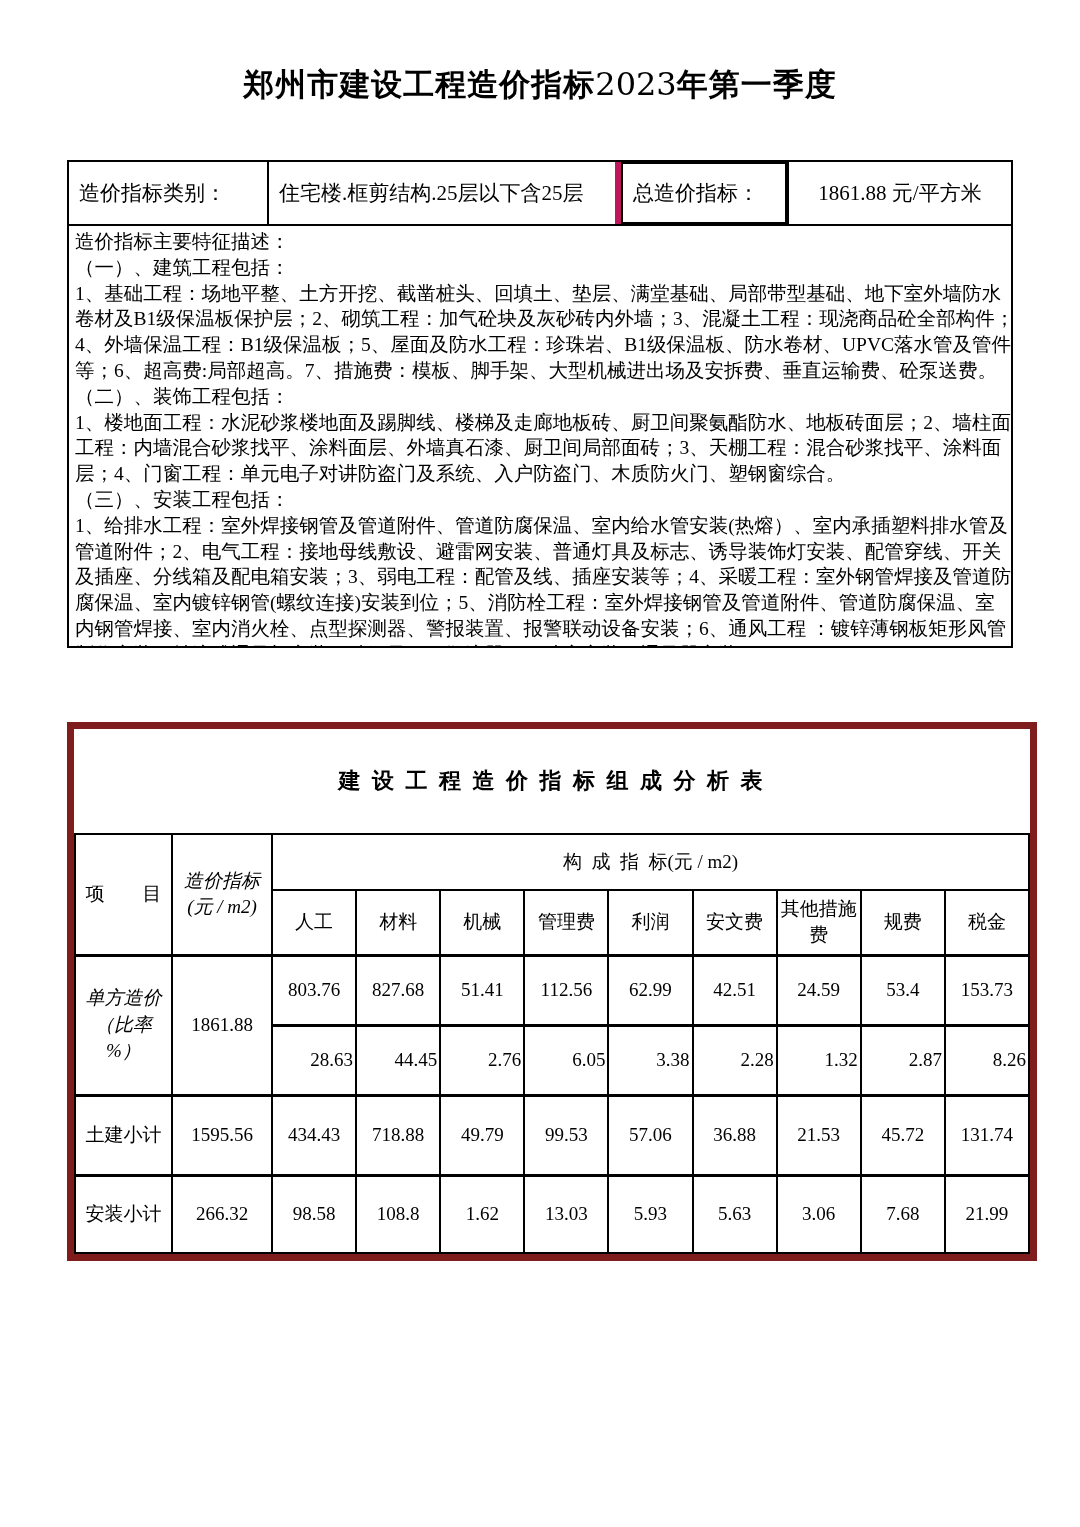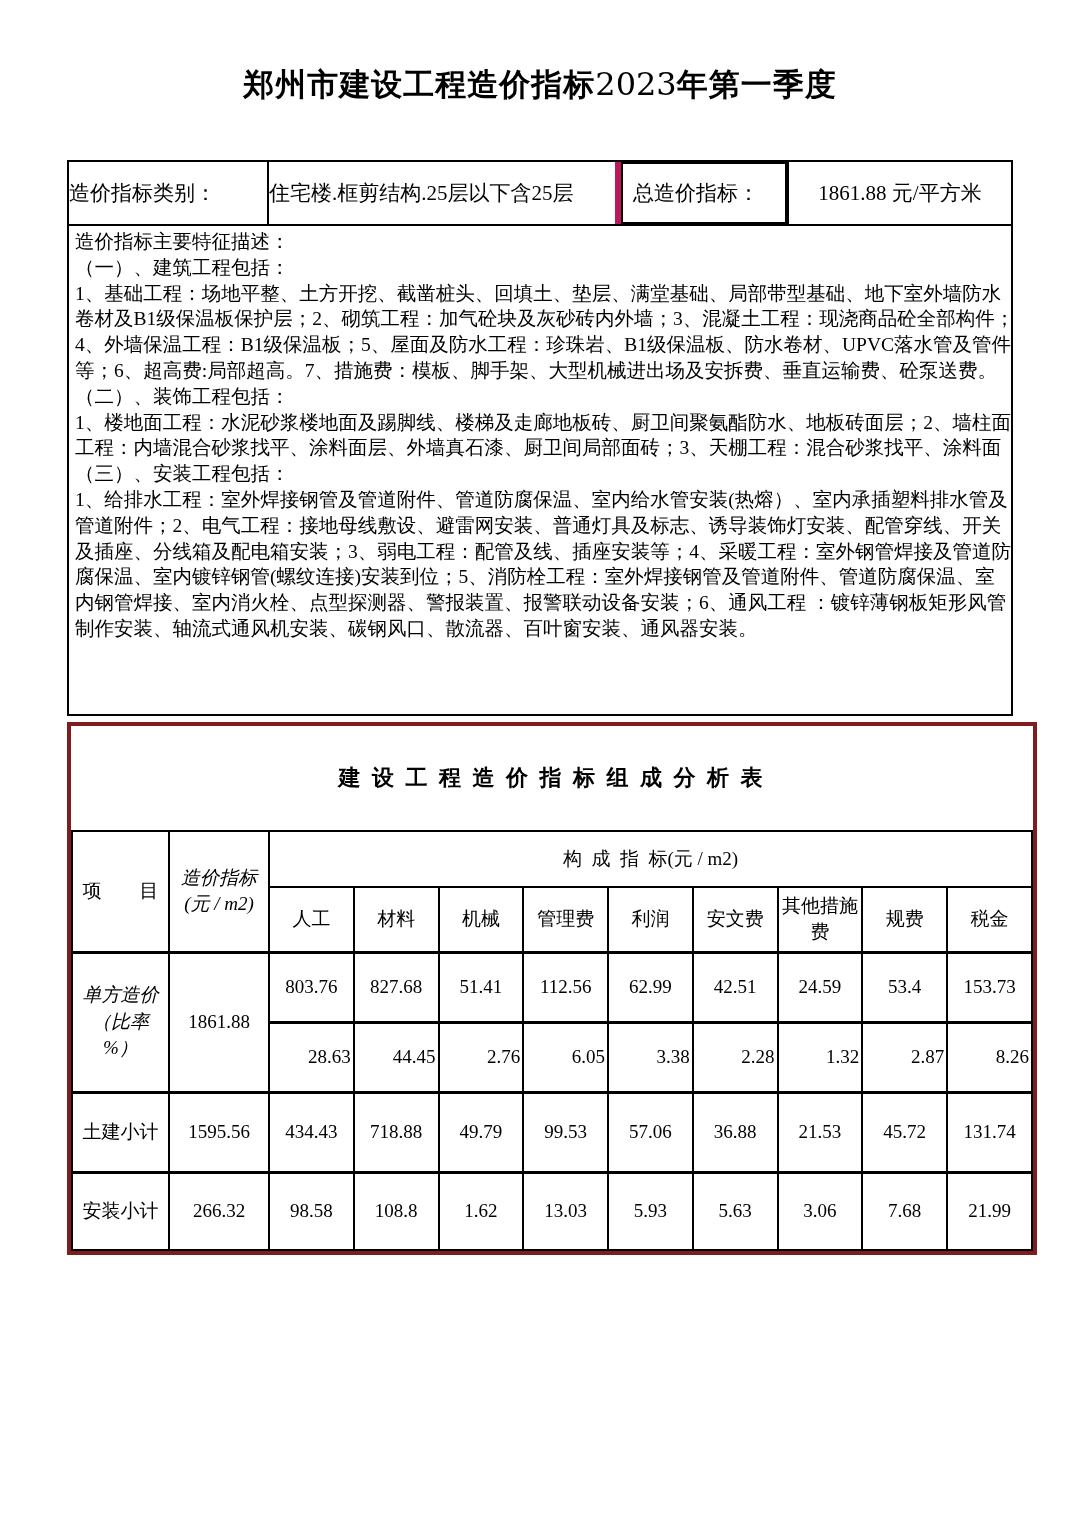--- a/index.html
+++ b/index.html
@@ -22,37 +22,37 @@
   }
 
   
   .t1 {
     position:absolute; left:67px; top:160px; width:946px;
     border:2px solid #000; box-sizing:border-box; background:#fff;
   }
   .t1-row { display:flex; height:62px; border-bottom:2px solid #000; }
   .t1-cell {
     box-sizing:border-box; display:flex; align-items:center;
-    font-size:21px; overflow:hidden; white-space:nowrap;
+    font-size:21px; padding-left:10px; overflow:hidden; white-space:nowrap;
   }
   .t1-c1 { width:200px; border-right:2px solid #000; }
   .t1-c2 { width:352px; border-right:6px solid #be185d; }
   .t1-c3 { width:168px; border-right:2px solid #000; box-shadow: inset 0 0 0 2px #000; padding-left:12px; }
   .t1-c4 { flex:1; justify-content:center; padding-left:0; }
   .t1-desc {
-    box-sizing:border-box; height:488px; overflow:hidden;
+    box-sizing:border-box; height:420px; overflow:hidden;
     padding:3px 6px 0 6px;
     font-size:19.5px; line-height:25.8px;
   }
   .desc-line { white-space:pre; }
 
   
   .t2 {
     position:absolute; left:67px; top:722px; width:970px;
-    border:4px solid #7f1d1d; box-sizing:border-box; background:#fff;
+    border:7px solid #7f1d1d; box-sizing:border-box; background:#fff;
   }
   .t2-title {
     height:104px; display:flex; align-items:center; justify-content:center;
     font-weight:bold; font-size:22px; letter-spacing:3px; white-space:pre;
   }
   table.an { width:100%; border-collapse:collapse; table-layout:fixed; }
   .an th, .an td {
     border:2px solid #000; text-align:center; vertical-align:middle;
     font-weight:normal; font-size:19px; padding:0 2px; overflow:hidden;
   }
@@ -87,20 +87,21 @@
   <div class="t1-desc">
     <div class="desc-line">造价指标主要特征描述：</div>
     <div class="desc-line">（一）、建筑工程包括：</div>
     <div class="desc-line">1、基础工程：场地平整、土方开挖、截凿桩头、回填土、垫层、满堂基础、局部带型基础、地下室外墙防水</div>
     <div class="desc-line">卷材及B1级保温板保护层；2、砌筑工程：加气砼块及灰砂砖内外墙；3、混凝土工程：现浇商品砼全部构件；</div>
     <div class="desc-line">4、外墙保温工程：B1级保温板；5、屋面及防水工程：珍珠岩、B1级保温板、防水卷材、UPVC落水管及管件</div>
     <div class="desc-line">等；6、超高费:局部超高。7、措施费：模板、脚手架、大型机械进出场及安拆费、垂直运输费、砼泵送费。</div>
     <div class="desc-line">（二）、装饰工程包括：</div>
     <div class="desc-line">1、楼地面工程：水泥砂浆楼地面及踢脚线、楼梯及走廊地板砖、厨卫间聚氨酯防水、地板砖面层；2、墙柱面</div>
     <div class="desc-line">工程：内墙混合砂浆找平、涂料面层、外墙真石漆、厨卫间局部面砖；3、天棚工程：混合砂浆找平、涂料面</div>
+    <div class="desc-line">层；4、门窗工程：单元电子对讲防盗门及系统、入户防盗门、木质防火门、塑钢窗综合。</div>
     <div class="desc-line">（三）、安装工程包括：</div>
     <div class="desc-line">1、给排水工程：室外焊接钢管及管道附件、管道防腐保温、室内给水管安装(热熔）、室内承插塑料排水管及</div>
     <div class="desc-line">管道附件；2、电气工程：接地母线敷设、避雷网安装、普通灯具及标志、诱导装饰灯安装、配管穿线、开关</div>
     <div class="desc-line">及插座、分线箱及配电箱安装；3、弱电工程：配管及线、插座安装等；4、采暖工程：室外钢管焊接及管道防</div>
     <div class="desc-line">腐保温、室内镀锌钢管(螺纹连接)安装到位；5、消防栓工程：室外焊接钢管及管道附件、管道防腐保温、室</div>
     <div class="desc-line">内钢管焊接、室内消火栓、点型探测器、警报装置、报警联动设备安装；6、通风工程 ：镀锌薄钢板矩形风管</div>
     <div class="desc-line">制作安装、轴流式通风机安装、碳钢风口、散流器、百叶窗安装、通风器安装。</div>
   </div>
 </div>
 

